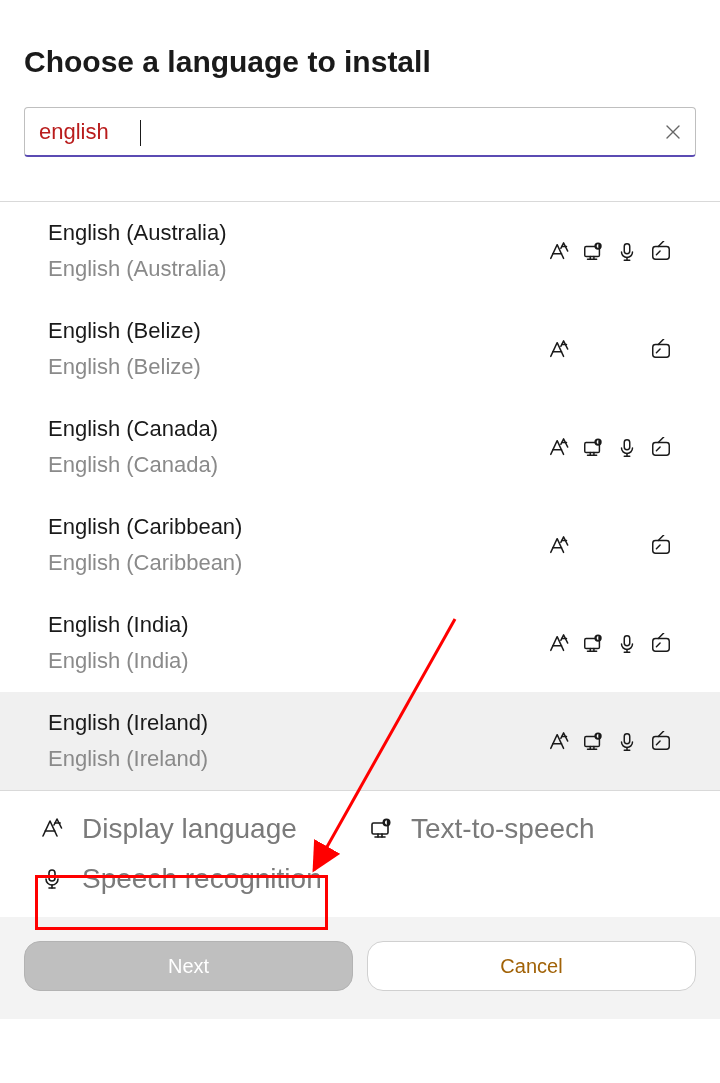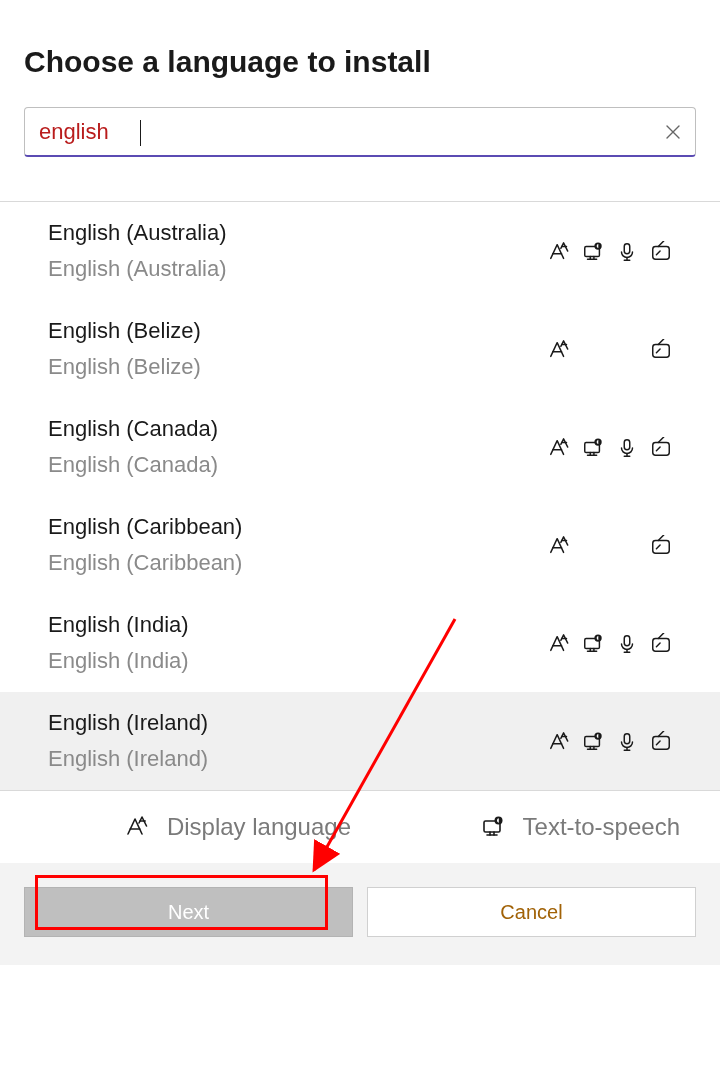--- a/index.html
+++ b/index.html
@@ -112,37 +112,36 @@
     padding: 22px 40px 22px 40px;
     display: grid;
     grid-template-columns: 1fr 1fr;
     row-gap: 18px;
     column-gap: 18px;
   }
   .legend-item {
     display: flex;
     align-items: center;
     gap: 18px;
-    font-size: 24px;
+    font-size: 28px;
     color: #7a7a7a;
-    justify-content: flex-end;
   }
   .legend-item .ic { width: 24px; height: 24px; }
   .legend-item .ic svg { width: 24px; height: 24px; }
 
   .footer {
     background: #f3f3f3;
     padding: 24px 24px 28px 24px;
     display: flex;
     gap: 14px;
   }
   .btn {
     flex: 1;
     height: 50px;
-    border-radius: 0;
+    border-radius: 16px;
     font-size: 20px;
     font-family: inherit;
     cursor: pointer;
     border: 1px solid transparent;
   }
   .btn.primary {
     background: #bfbfbf;
     color: #ffffff;
     border-color: #b3b3b3;
   }
@@ -501,20 +500,33 @@
             <path d="M9 17 L9 20"></path>
             <path d="M13 17 L13 20"></path>
             <path d="M6 20 H16"></path>
           </g>
           <circle cx="17.5" cy="5.5" r="4" fill="currentColor"></circle>
           <path d="M16 5.5 C16 4.2 17 3.3 17.8 3.3 C17.8 4 17.8 7 17.8 7.7 C17 7.7 16 6.8 16 5.5 Z" fill="#fff"></path>
         </svg>
       </span>
     <span>Text-to-speech</span>
   </div>
+  <div class="legend-item" id="legend-speech">
+    <span class="ic">
+        <svg viewBox="0 0 24 24">
+          <g fill="none" stroke="currentColor" stroke-width="1.6" stroke-linecap="round" stroke-linejoin="round">
+            <rect x="9" y="3" width="6" height="11" rx="3"></rect>
+            <path d="M6 12 a6 6 0 0 0 12 0"></path>
+            <path d="M12 18 V21"></path>
+            <path d="M9 21 H15"></path>
+          </g>
+        </svg>
+      </span>
+    <span>Speech recognition</span>
+  </div>
 </div>
 
 <div class="footer">
   <button class="btn primary">Next</button>
   <button class="btn secondary">Cancel</button>
 </div>
 
 <div class="anno-box" id="anno-box" style="left: 35px; top: 875px; width: 293px; height: 55px;"></div>
 <svg class="anno-arrow" id="anno-arrow" width="720" height="1083" style="left:0;top:0">
   <defs>

